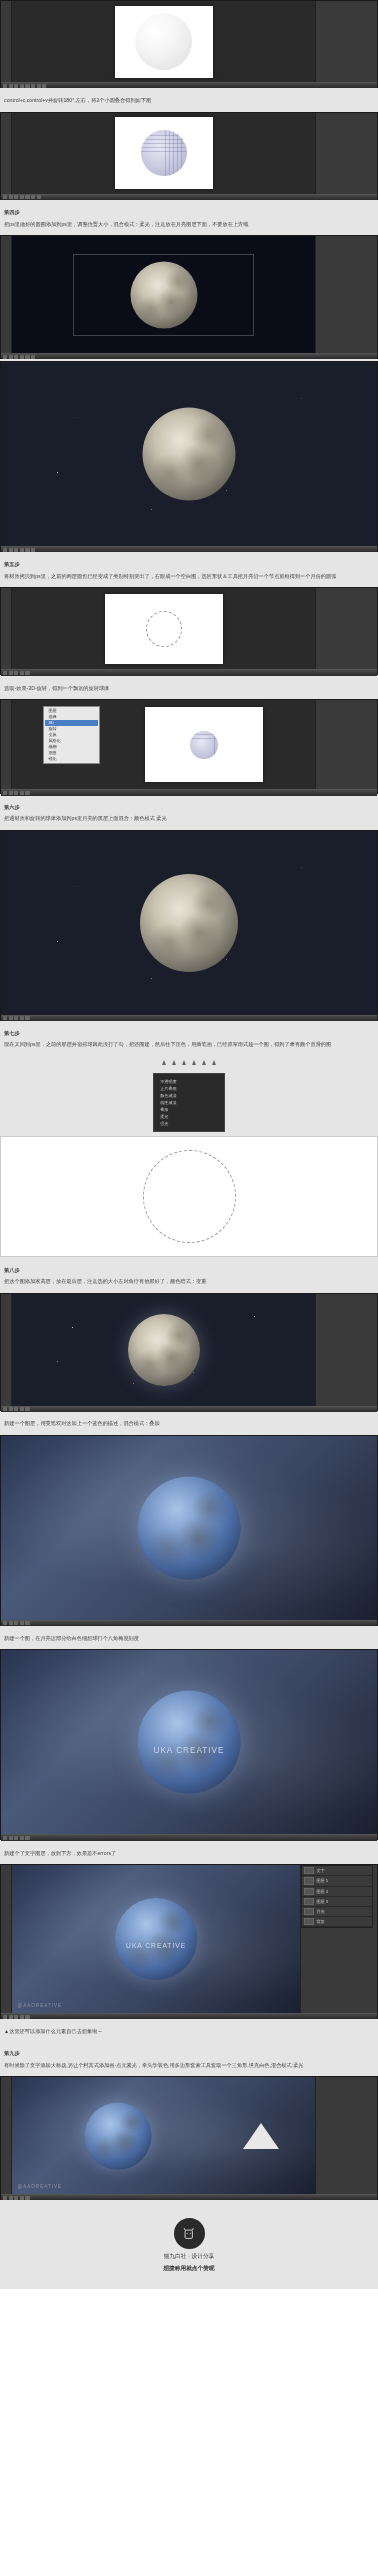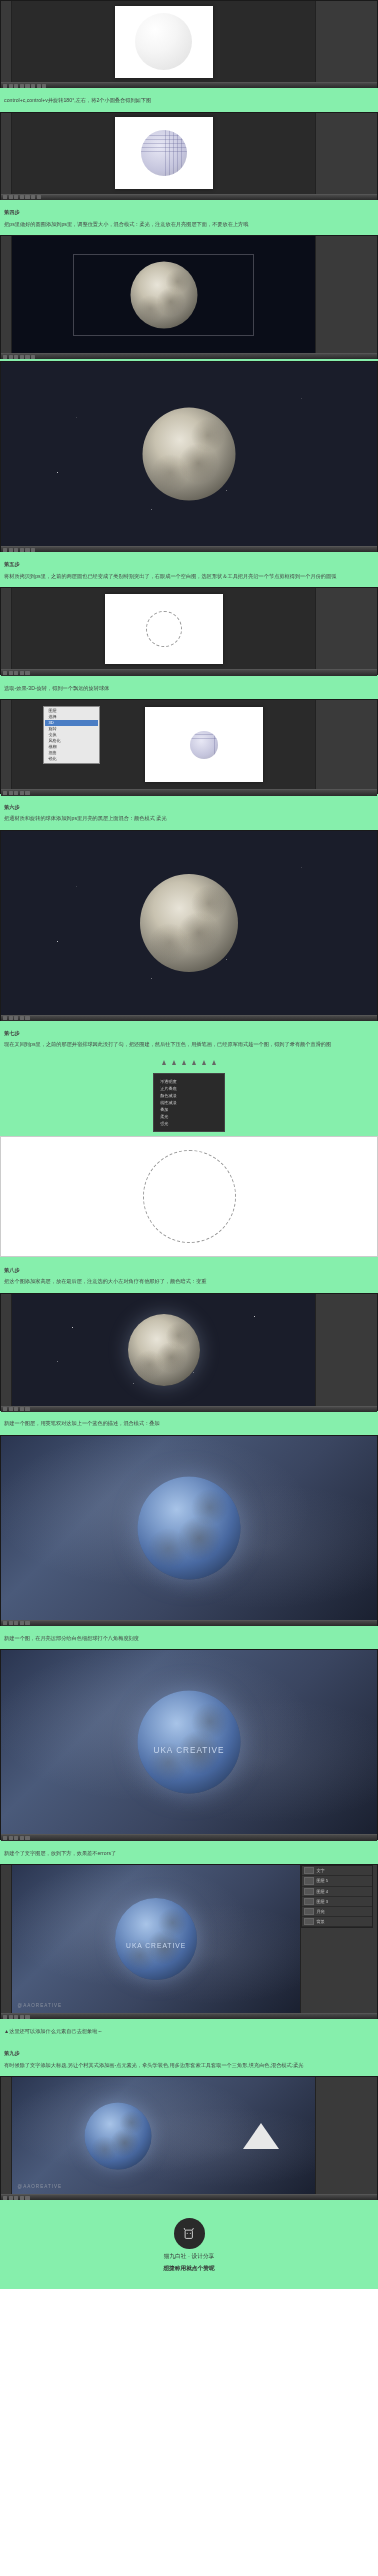--- a/index.html
+++ b/index.html
@@ -1,17 +1,17 @@
 <!DOCTYPE html>
 <html style="font-size:8.2px"><head>
 <meta charset="utf-8">
 <style>
 *{margin:0;padding:0;box-sizing:border-box}
 body{background:#fff;font-family:"Microsoft YaHei",sans-serif;font-size:5.2px;color:#333;width:378px}
-.container{width:378px;margin:0 auto;background:#86efac}
+.container{width:378px;margin:0 auto;background:#e5e5e5}
 .screenshot{width:100%;background:#2a2a2a;position:relative;border:0.5px solid #1a1a1a;margin-bottom:2.1px}
 .ps-ui{display:flex;height:100%}
 .toolbar-left{width:11.3px;background:#3a3a3a;border-right:0.5px solid #222;flex-shrink:0}
 .canvas-area{flex:1;display:flex;align-items:center;justify-content:center;position:relative}
 .panels-right{width:62px;background:#3a3a3a;border-left:0.5px solid #222;flex-shrink:0}
 .taskbar{height:6.2px;background:linear-gradient(#4a4a4a,#2a2a2a);border-top:0.5px solid #555;display:flex;align-items:center;padding:0 2.1px;gap:1.5px}
 .taskbar-icon{width:4.1px;height:4.1px;background:#666;border-radius:0.5px}
 .sphere-white{width:57px;height:57px;border-radius:50%;background:radial-gradient(circle at 35% 30%,#fff 0%,#f5f5f5 40%,#ddd 100%)}
 .sphere-wireframe{width:46px;height:46px;border-radius:50%;background:radial-gradient(circle at 40% 35%,#e8e8f5 0%,#c5c5dd 60%,#aab 100%);position:relative}
 .sphere-wireframe::before{content:"";position:absolute;inset:0;border-radius:50%;background:repeating-linear-gradient(0deg,transparent,transparent 3.6px,rgba(100,100,150,.3) 3.6px,rgba(100,100,150,.3) 4.1px),repeating-linear-gradient(90deg,transparent,transparent 3.6px,rgba(100,100,150,.3) 3.6px,rgba(100,100,150,.3) 4.1px)}

